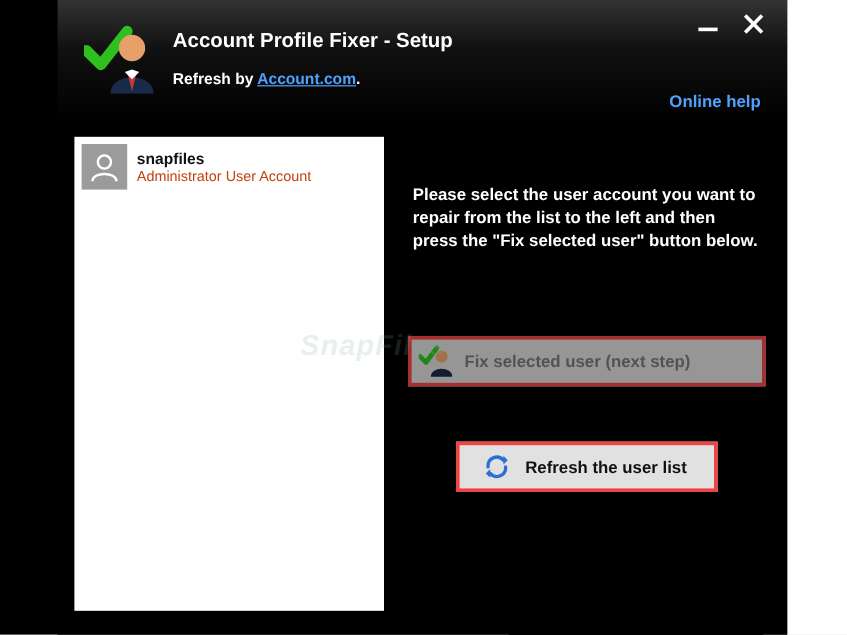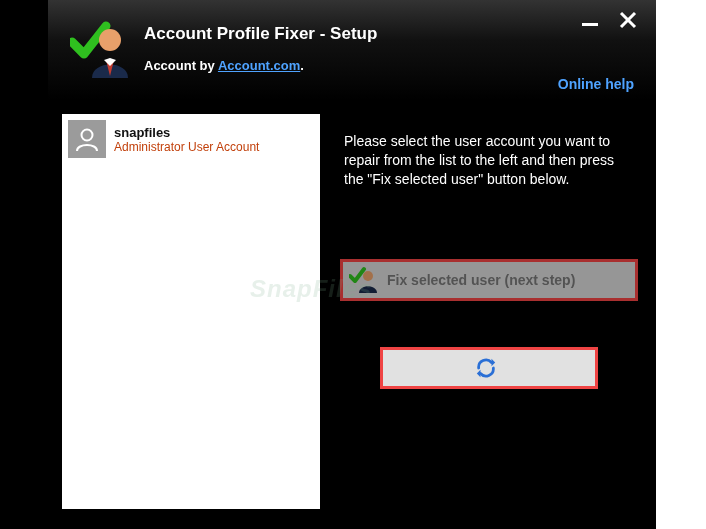--- a/index.html
+++ b/index.html
@@ -107,24 +107,25 @@
 
   .right-pane {
     flex: 1;
     display: flex;
     flex-direction: column;
     color: #fff;
     padding-top: 18px;
   }
   .instruction {
     font-size: 14px;
-    font-weight: normal;
+    font-weight: bold;
     line-height: 1.35;
     margin-bottom: 70px;
     padding: 0 4px;
+    margin-top: 21px;
   }
   .btn {
     background: #cfcfcf;
     border: 3px solid #ef4444;
     height: 42px;
     display: flex;
     align-items: center;
     gap: 10px;
     font-size: 14px;
     font-weight: bold;
@@ -176,21 +177,21 @@
         <circle cx="40" cy="20" r="11" fill="#e8a06a"></circle>
         <path d="M22 58 C22 40 58 40 58 58 Z" fill="#1a2a4a"></path>
         <path d="M36 40 L40 56 L44 40 Z" fill="#c43b2f"></path>
         <path d="M34 40 L40 46 L46 40 L40 38 Z" fill="#fff"></path>
       </svg>
     </div>
 
     <div class="title-stack">
       <div class="app-title">Account Profile Fixer - Setup</div>
       <div class="powered-line">
-        <span>Account by </span><a href="#">Account.com</a><span>.</span>
+        <span>Refresh by </span><a href="#">Account.com</a><span>.</span>
       </div>
     </div>
 
     <a class="help-link">Online help</a>
 
     <div class="win-controls">
       <div class="min-btn">
         <svg width="18" height="18" viewBox="0 0 18 18">
           <rect x="1" y="12" width="16" height="3" fill="#fff"></rect>
         </svg>
@@ -237,20 +238,21 @@
 
       <button class="btn refresh">
         <span class="ico">
           <svg viewBox="0 0 24 24" width="22" height="22">
             <path d="M4 12 A8 8 0 0 1 18 6" fill="none" stroke="#2a6fd6" stroke-width="3" stroke-linecap="round"></path>
             <polygon points="18,2 22,6 18,10" fill="#2a6fd6"></polygon>
             <path d="M20 12 A8 8 0 0 1 6 18" fill="none" stroke="#2a6fd6" stroke-width="3" stroke-linecap="round"></path>
             <polygon points="6,22 2,18 6,14" fill="#2a6fd6"></polygon>
           </svg>
         </span>
+        <span>Refresh the user list</span>
       </button>
     </div>
 
   </div>
 
   <div class="watermark">SnapFiles</div>
 
 </div>
 
 </body></html>

